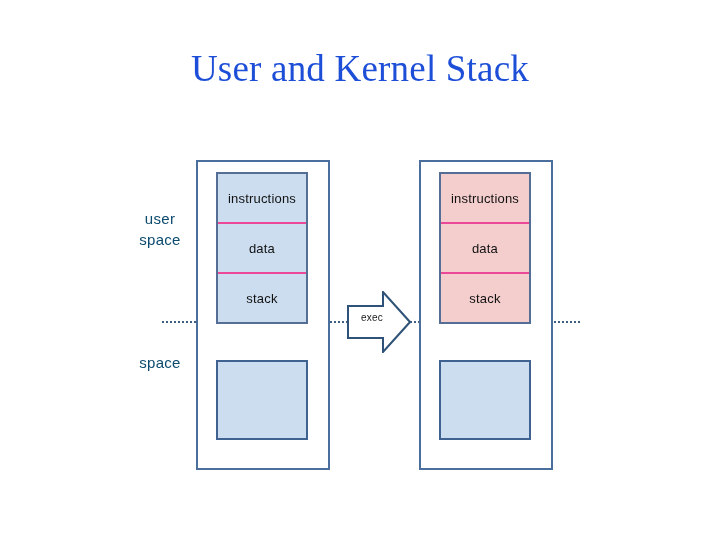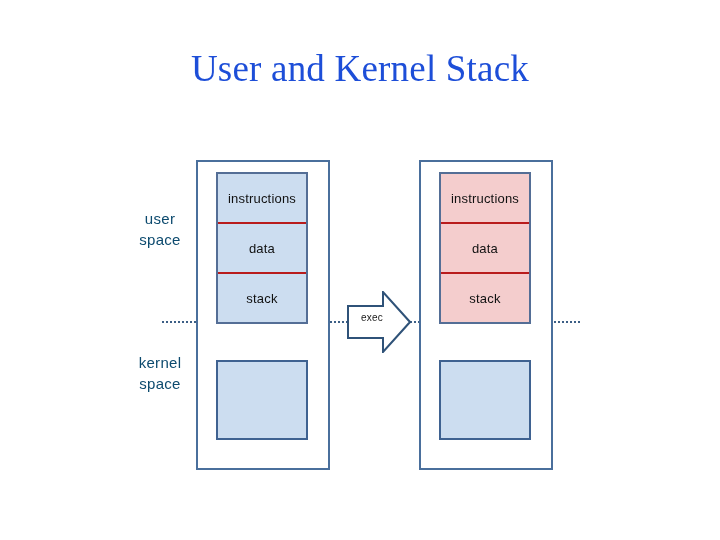--- a/index.html
+++ b/index.html
@@ -104,21 +104,21 @@
     display: flex;
     align-items: center;
     justify-content: center;
     font-family: "Liberation Sans", sans-serif;
     font-size: 13px;
     color: #111111;
     letter-spacing: 0.2px;
     box-sizing: border-box;
   }
   .segment + .segment {
-    border-top: 2px solid #b91c1c;
+    border-top: 2px solid #ec4899;
   }
   .seg-blue { background: #ccddf0; }
   .seg-pink { background: #f4cdcd; }
 
   
   .kernel-box {
     position: absolute;
     left: 18px;
     top: 198px;
     width: 92px;
@@ -161,21 +161,20 @@
   <div id="diagram">
 
     <div class="divider"></div>
 
     <div class="side-label" id="label-user">
       <div>user</div>
       <div>space</div>
     </div>
 
     <div class="side-label" id="label-kernel">
-      <div>kernel</div>
       <div>space</div>
     </div>
 
     <div class="column" id="column-left">
       <div class="segment-group">
         <div class="segment seg-blue">instructions</div>
         <div class="segment seg-blue">data</div>
         <div class="segment seg-blue">stack</div>
       </div>
       <div class="kernel-box"></div>

